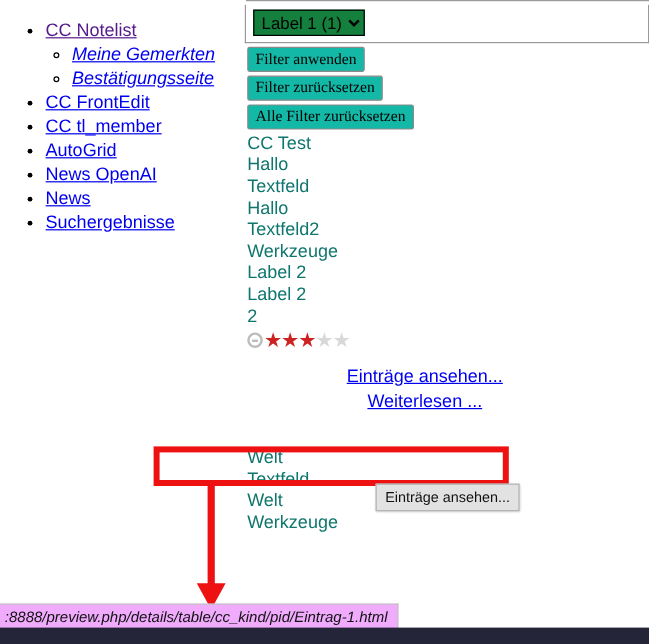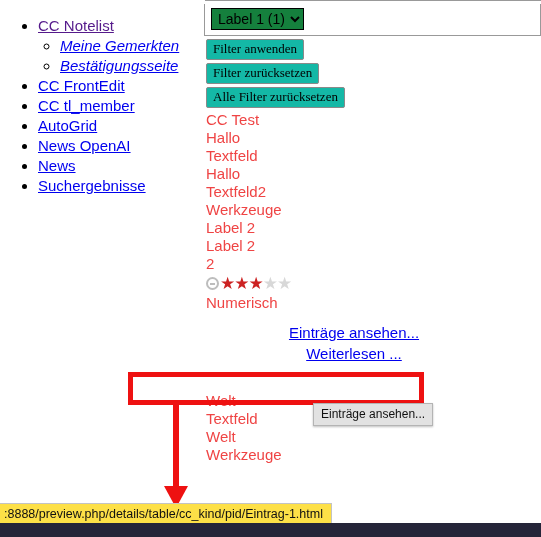--- a/index.html
+++ b/index.html
@@ -102,21 +102,21 @@
     cursor: pointer;
   }
 
   
   .value-list {
     margin: 2px 0 0 2px;
   }
   .value-row {
     font-size: 15px;
     line-height: 18px;
-    color: #ef4444;
+    color: #0f766e;
     white-space: nowrap;
   }
 
   
   .rating {
     display: flex;
     align-items: center;
     height: 19px;
     margin: 1px 0 1px 0;
   }
@@ -213,28 +213,29 @@
     padding: 3px 7px 4px 7px;
     white-space: nowrap;
     box-shadow: 0 1px 2px rgba(0,0,0,0.25);
   }
 
   
   #statusbar {
     position: absolute;
     left: 0;
     top: 503px;
-    background: #fde047;
+    background: #f0abfc;
     border: 1px solid #c3c3c3;
     border-left: none;
     color: #111;
     font-size: 12.5px;
     line-height: 15px;
     padding: 3px 8px 4px 4px;
     white-space: nowrap;
+    font-style: italic;
   }
 
   
   #bottombar {
     position: absolute;
     left: 0;
     bottom: 0;
     width: 541px;
     height: 14px;
     background: #252539;
@@ -313,21 +314,20 @@
 
     <div class="rating">
       <span class="clear-btn"></span>
       <span class="star on">★</span>
       <span class="star on">★</span>
       <span class="star on">★</span>
       <span class="star">★</span>
       <span class="star">★</span>
     </div>
 
-    <div class="value-row">Numerisch</div>
   </div>
 
   <div class="link-block">
     <a href="#">Einträge ansehen...</a>
     <a href="#">Weiterlesen ...</a>
   </div>
 
   <div class="value-list tail-list">
     <div class="value-row">Welt</div>
     <div class="value-row">Textfeld</div>

